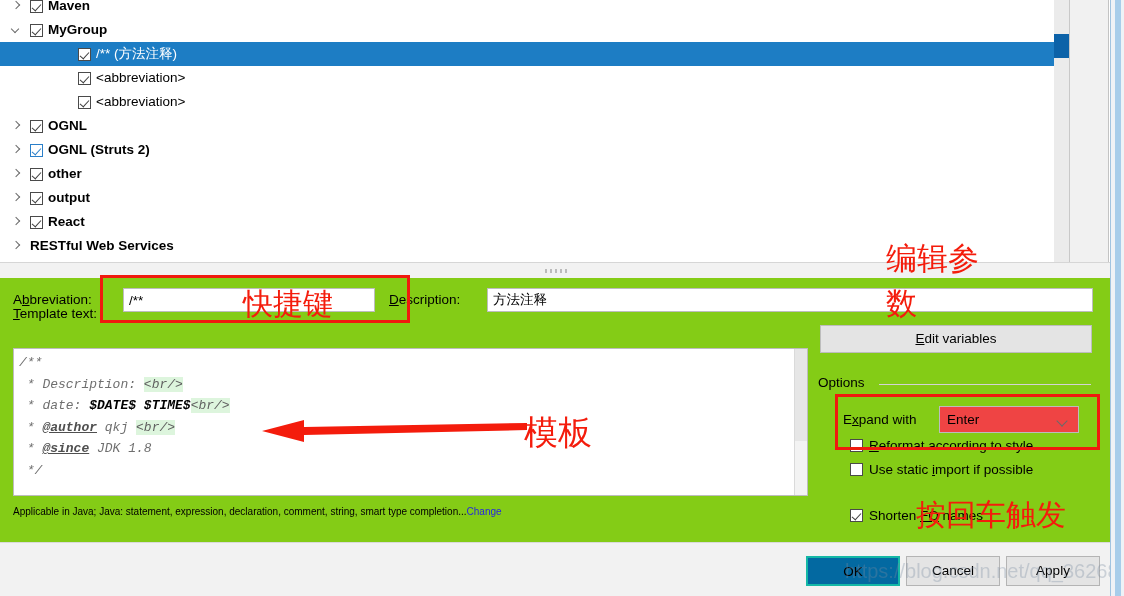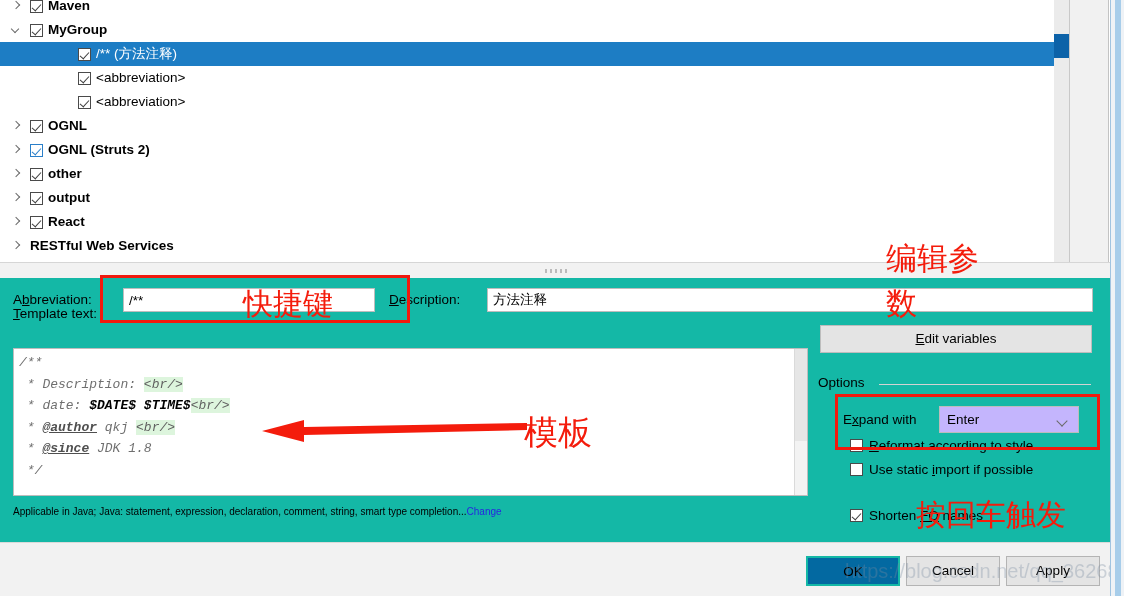--- a/index.html
+++ b/index.html
@@ -138,21 +138,21 @@
     width: 2px; height: 4px;
     background: #bbbbbb;
     display: block;
   }
 
   
   #form-area {
     position: absolute;
     left: 0; top: 278px;
     width: 1110px; height: 264px;
-    background: #14b8a6;
+    background: #84cc16;
   }
 
   .lbl {
     position: absolute;
     font-size: 13.5px;
     color: #000;
     white-space: nowrap;
   }
   .lbl u { text-decoration: underline; }
 
@@ -270,21 +270,21 @@
     width: 4px; height: 8px;
     border-right: 1.7px solid #3f3f3f;
     border-bottom: 1.7px solid #3f3f3f;
     transform: rotate(42deg);
   }
   #expand-select {
     position: absolute;
     left: 939px; top: 406px;
     width: 140px; height: 27px;
     box-sizing: border-box;
-    background: #c4b5fd;
+    background: #ef4444;
     border: 1px solid #bcbcbc;
     font-size: 13.5px;
     line-height: 25px;
     padding-left: 7px;
     color: #000;
   }
   #expand-select-arrow {
     position: absolute;
     right: 12px; top: 10px;
     width: 7px; height: 7px;

